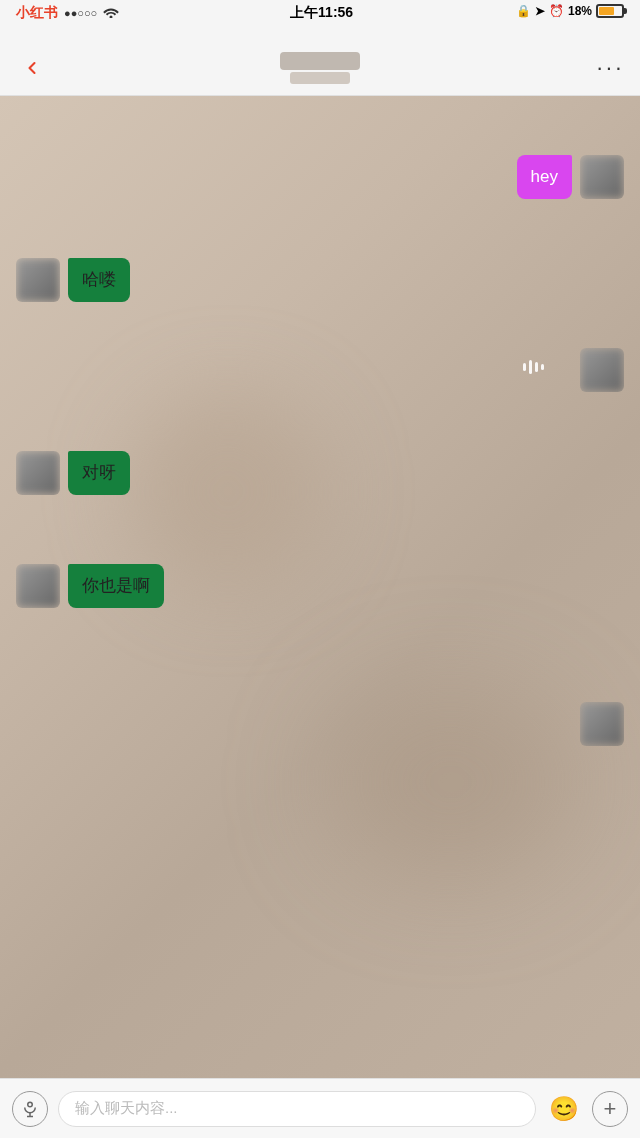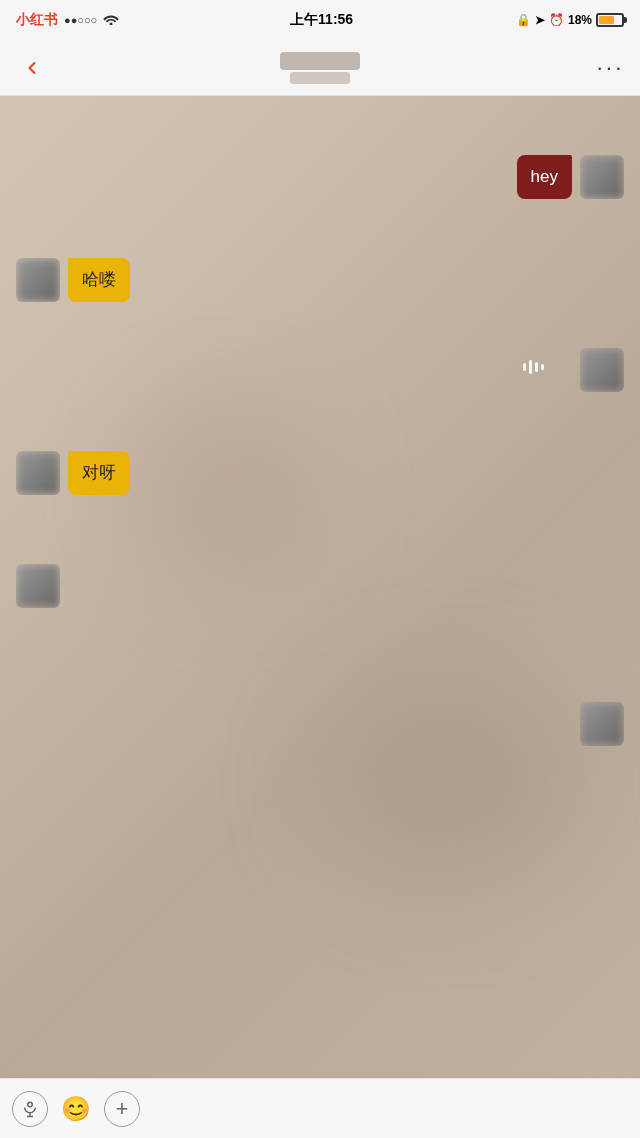--- a/index.html
+++ b/index.html
@@ -10,21 +10,21 @@
       background: #f0ede8;
       overflow: hidden;
       position: relative;
     }
 
     
     .status-bar {
       height: 40px;
       background: #f5f5f5;
       display: flex;
-      align-items: center;
+      align-items: flex-start;
       justify-content: space-between;
       padding: 4px 16px;
       font-size: 13px;
       font-weight: 600;
     }
     .status-left { display: flex; align-items: center; gap: 6px; }
     .status-center { font-size: 14px; font-weight: 600; margin-left: 8px; }
     .status-right { display: flex; align-items: center; gap: 4px; font-size: 12px; }
     .battery {
       width: 28px; height: 14px; border: 2px solid #333; border-radius: 3px;
@@ -148,26 +148,26 @@
 
     .bubble {
       max-width: 300px;
       padding: 10px 14px;
       border-radius: 8px;
       font-size: 17px;
       line-height: 1.4;
       position: relative;
     }
     .bubble.left {
-      background: #eab308;
+      background: #15803d;
       color: #222;
       border-top-left-radius: 2px;
     }
     .bubble.right {
-      background: #7f1d1d;
+      background: #d946ef;
       color: #fff;
       border-top-right-radius: 2px;
     }
 
     
     .voice-bubble {
       background: #e8422a;
       color: #fff;
       border-radius: 8px;
       border-top-right-radius: 2px;
@@ -369,20 +369,23 @@
         <span>对呀</span>
       </div>
     </div>
 
     <div class="annotation left-ann">对方回应<br>但是没有开启话题</div>
 
     <div class="msg-row left">
       <div class="avatar">
         <div class="avatar-blur"></div>
       </div>
+      <div class="bubble left">
+        <span>你也是啊</span>
+      </div>
     </div>
 
     <div class="timestamp-label">2017年2月26日 下午1:11</div>
 
     <div class="annotation">使用模糊邀约话术</div>
 
     <div class="msg-row right">
       <div class="avatar">
         <div class="avatar-blur"></div>
       </div>
@@ -395,20 +398,23 @@
 
   <div class="bottom-bar">
     <div class="voice-btn">
       <svg width="18" height="18" viewBox="0 0 24 24" fill="none" stroke="#666" stroke-width="2">
         <circle cx="12" cy="6" r="3"></circle>
         <path d="M5 10a7 7 0 0 0 14 0"></path>
         <line x1="12" y1="17" x2="12" y2="22"></line>
         <line x1="8" y1="22" x2="16" y2="22"></line>
       </svg>
     </div>
+    <div class="chat-input">
+      <span style="color:#bbb;font-size:15px;">输入聊天内容...</span>
+    </div>
     <div class="emoji-btn">
       <span>😊</span>
     </div>
     <div class="add-btn">
       <span style="font-weight:300;">+</span>
     </div>
   </div>
 
 </div>
 

